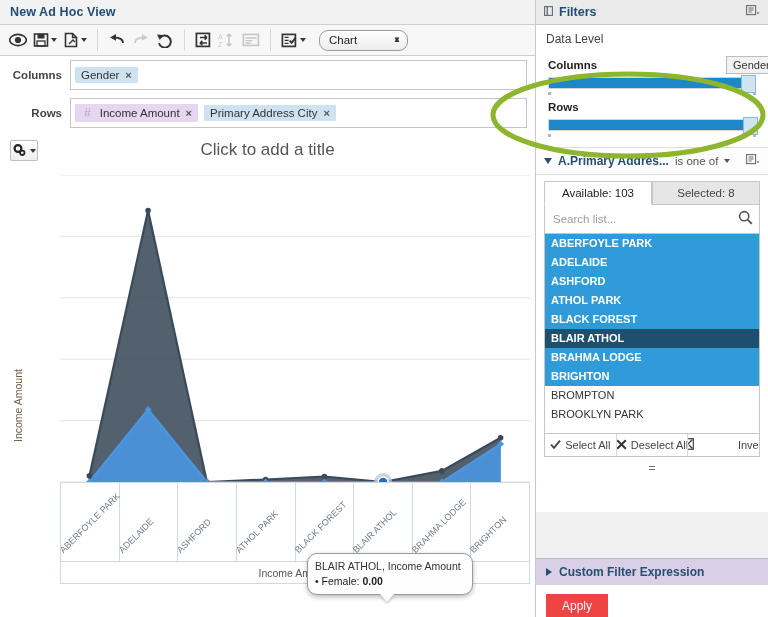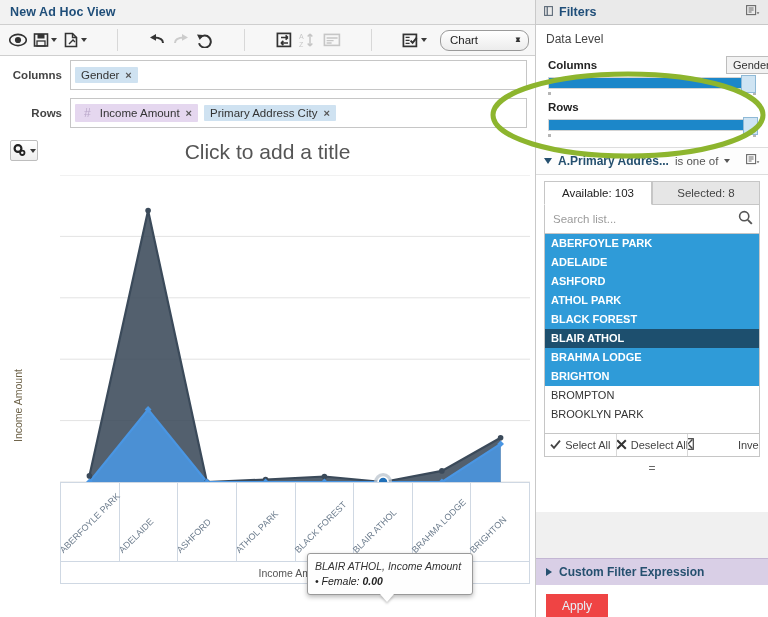--- a/index.html
+++ b/index.html
@@ -8,21 +8,21 @@
     font-family:"Liberation Sans",sans-serif;
     font-size:12px;color:#333;background:#fff;
   }
   #app{position:relative;width:768px;height:617px;}
 
   
   #left{position:absolute;left:0;top:0;width:535px;height:617px;background:#fff;border-right:1px solid #c9c9c9;}
   .titlebar{height:24px;background:#f2f2f2;border-bottom:1px solid #cfcfcf;display:flex;align-items:center;padding:0 10px;}
   .titlebar .t{color:#1f4e79;font-weight:bold;font-size:12.5px;letter-spacing:.1px;}
 
-  .toolbar{height:30px;background:#f7f7f7;border-bottom:1px solid #cfcfcf;display:flex;align-items:center;padding:0 6px;justify-content:space-between;}
+  .toolbar{height:30px;background:#f7f7f7;border-bottom:1px solid #cfcfcf;display:flex;align-items:center;padding:0 6px;}
   .tgroup{display:flex;align-items:center;height:24px;}
   .tsep{width:1px;height:22px;background:#d8d8d8;margin:0 7px;}
   .tbtn{display:flex;align-items:center;justify-content:center;height:24px;padding:0 3px;cursor:pointer;}
   .tbtn.dis{opacity:.33;cursor:default;}
   .caret{width:0;height:0;border-left:3.5px solid transparent;border-right:3.5px solid transparent;border-top:4px solid #3a3a3a;margin-left:2px;}
   .selwrap{margin-left:10px;}
   .chartsel{
     display:flex;align-items:center;justify-content:space-between;
     width:72px;height:19px;border:1px solid #9a9a9a;border-radius:9px;
     background:linear-gradient(#ffffff,#ececec);padding:0 6px 0 9px;
@@ -36,36 +36,36 @@
   .chip{display:inline-flex;align-items:center;gap:6px;padding:2px 6px;font-size:11.5px;color:#333;border-radius:1px;}
   .chip.blue{background:#cfe2f1;}
   .chip.purple{background:#e5d7ef;}
   .chip .x{color:#555;font-size:11px;cursor:pointer;font-weight:bold;}
   .hash{color:#b9a6c9;font-size:12px;padding:0 3px;}
 
   
   #chartpane{position:relative;height:calc(617px - 24px - 30px - 62px);background:#fff;}
   .gearbtn{position:absolute;left:10px;top:8px;width:26px;height:19px;border:1px solid #bdbdbd;background:linear-gradient(#fff,#eee);
     display:flex;align-items:center;justify-content:center;gap:1px;cursor:pointer;border-radius:2px;}
-  .charttitle{position:absolute;left:0;right:0;top:8px;text-align:center;color:#555;font-size:21px;cursor:pointer;}
+  .charttitle{position:absolute;left:0;right:0;top:8px;text-align:center;color:#555;font-size:17px;cursor:pointer;}
   .plot{position:absolute;left:60px;top:43px;width:470px;height:307px;}
   .ylab{position:absolute;left:12px;top:310px;transform:rotate(-90deg);transform-origin:0 0;font-size:10.5px;color:#6b6046;white-space:nowrap;}
   .xaxisbox{position:absolute;left:60px;top:350px;width:470px;height:80px;border:1px solid #cfd8e3;box-sizing:border-box;display:flex;}
   .xcell{flex:1;border-right:1px solid #cfd8e3;position:relative;overflow:visible;}
   .xcell:last-child{border-right:none;}
   .xcell span{position:absolute;left:4px;bottom:6px;font-size:9px;color:#6b7b8c;transform:rotate(-45deg);transform-origin:0 100%;white-space:nowrap;}
   .xfooter{position:absolute;left:60px;top:430px;width:470px;height:22px;border:1px solid #cfd8e3;border-top:none;box-sizing:border-box;
     display:flex;align-items:center;justify-content:center;font-size:10.5px;color:#555;}
   .legend{position:absolute;left:0;right:0;top:462px;display:flex;justify-content:center;}
   .legendbox{border:1px solid #c3c3c3;background:#fff;display:flex;align-items:center;gap:14px;padding:8px 10px;margin-top:24px;}
   .litem{display:flex;align-items:center;gap:5px;font-size:11px;color:#333;}
   .swatch{width:12px;height:12px;display:inline-block;}
 
-  .tooltip{position:absolute;left:307px;top:421px;width:150px;background:#fefefe;border:1px solid #9a9a9a;border-radius:3px;
-    box-shadow:0 2px 5px rgba(0,0,0,.28);padding:5px 7px;font-size:10.5px;color:#222;line-height:1.45;z-index:12;font-style:italic;}
+  .tooltip{position:absolute;left:307px;top:421px;width:150px;background:#fefefe;border:1px solid #9a9a9a;border-radius:10px;
+    box-shadow:0 2px 5px rgba(0,0,0,.28);padding:5px 7px;font-size:10.5px;color:#222;line-height:1.45;z-index:12;}
   .tooltip .ttl{color:#333;}
   .tooltip .val{font-weight:bold;}
   .tooltip .dot{color:#222;}
   .ttarrow{position:absolute;left:72px;top:100%;width:0;height:0;border-left:7px solid transparent;border-right:7px solid transparent;border-top:8px solid #fefefe;
     filter:drop-shadow(0 2px 1px rgba(0,0,0,.2));}
 
   
   #right{position:absolute;left:536px;top:0;width:232px;height:617px;background:#fff;}
   .rhead{height:24px;background:#eaeaea;border-bottom:1px solid #c9c9c9;display:flex;align-items:center;padding:0 8px;gap:6px;}
   .rhead .t{color:#1f4e79;font-weight:bold;font-size:12.5px;flex:1;}

